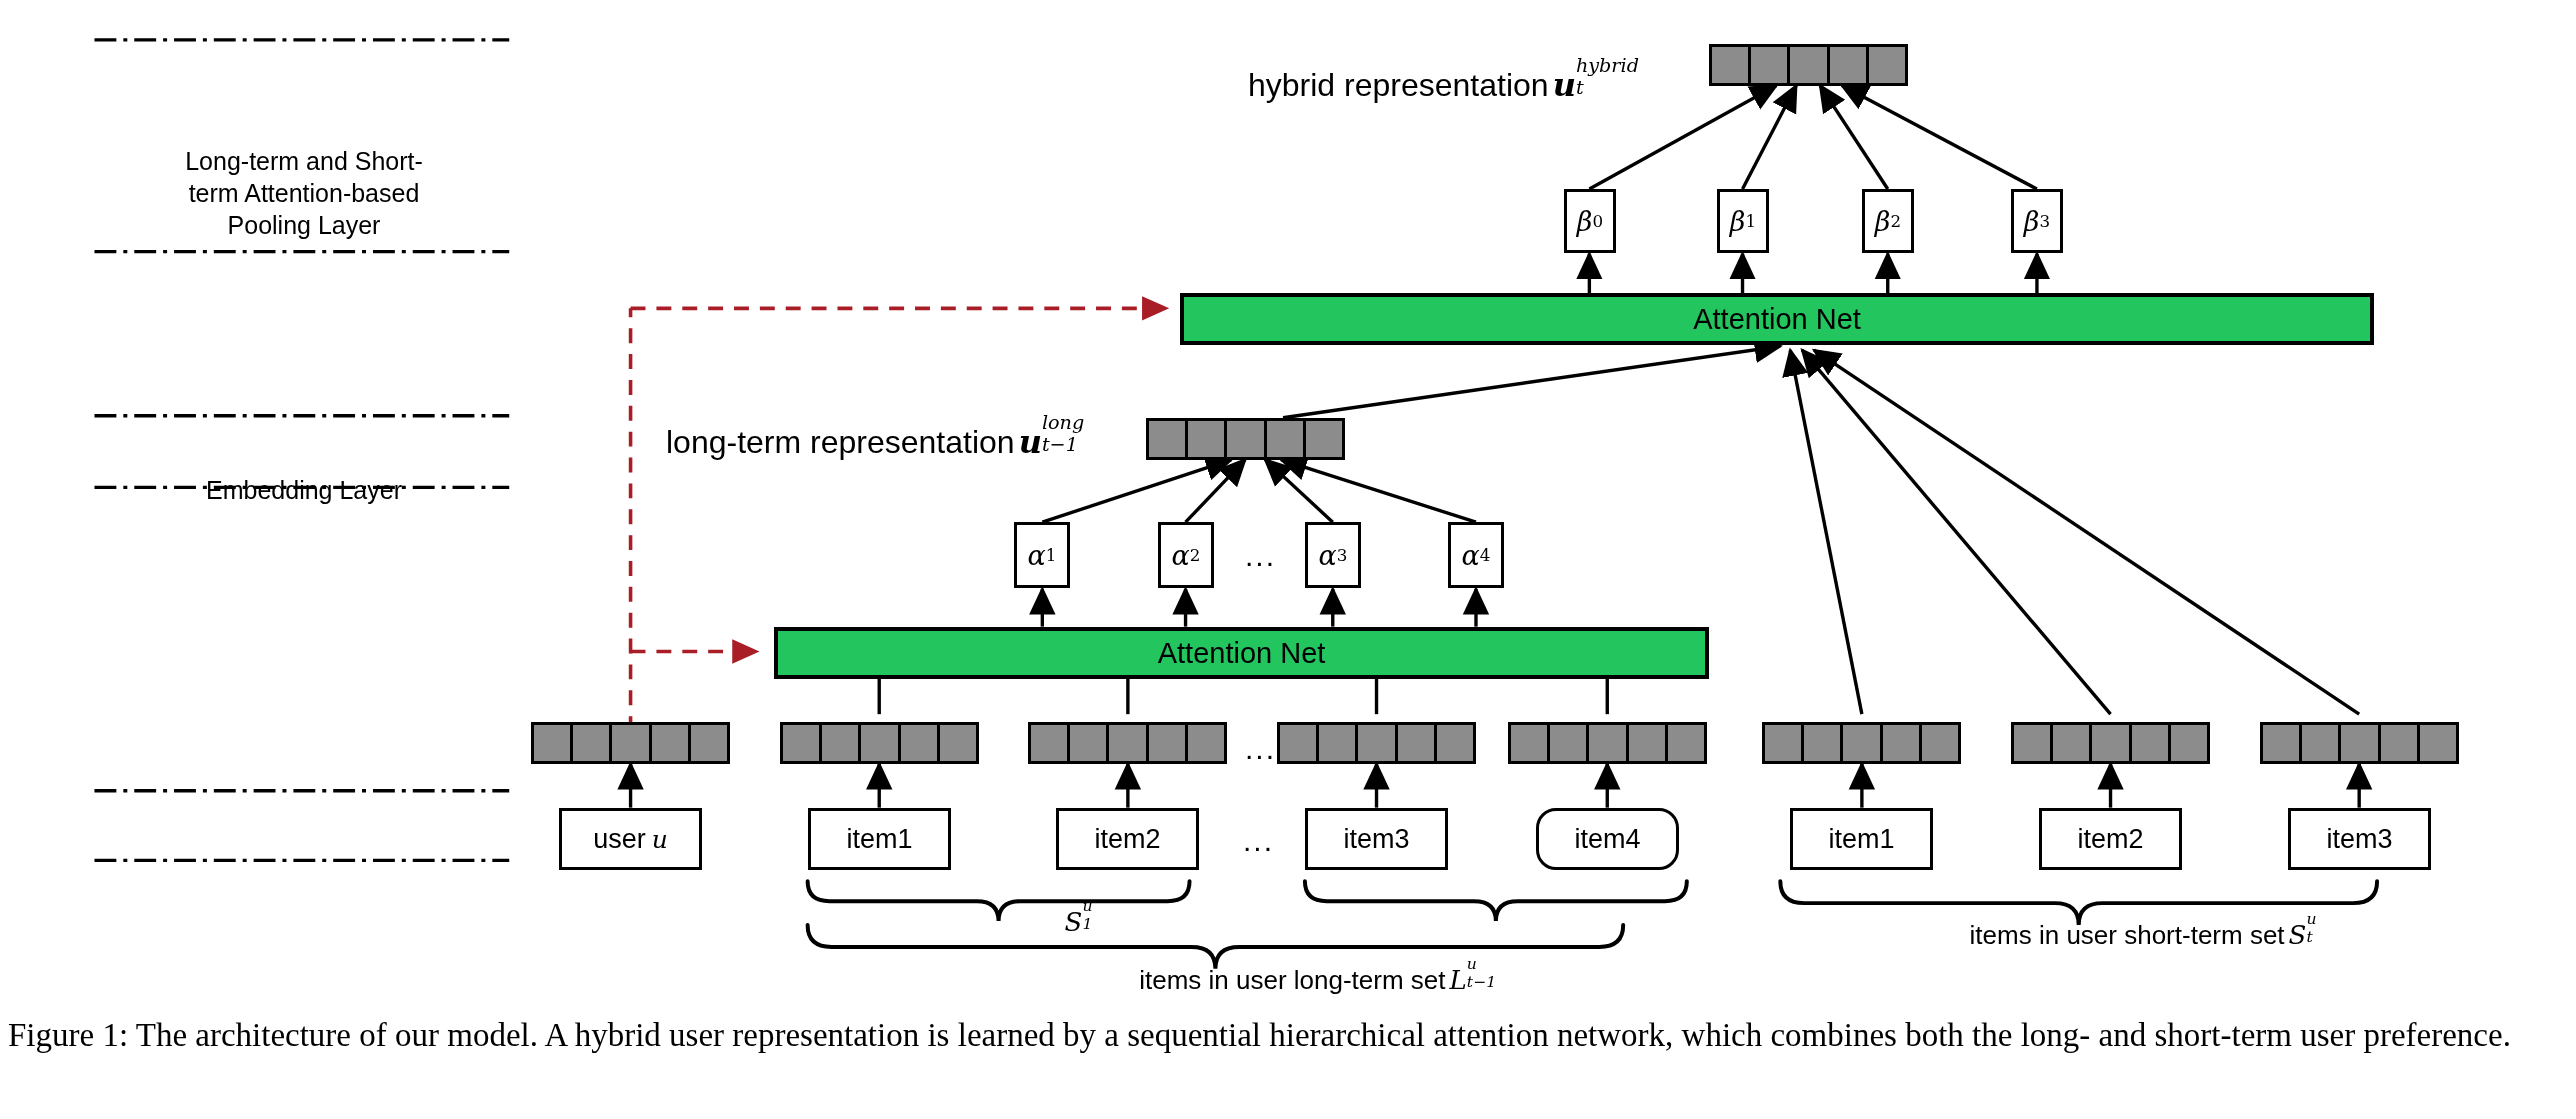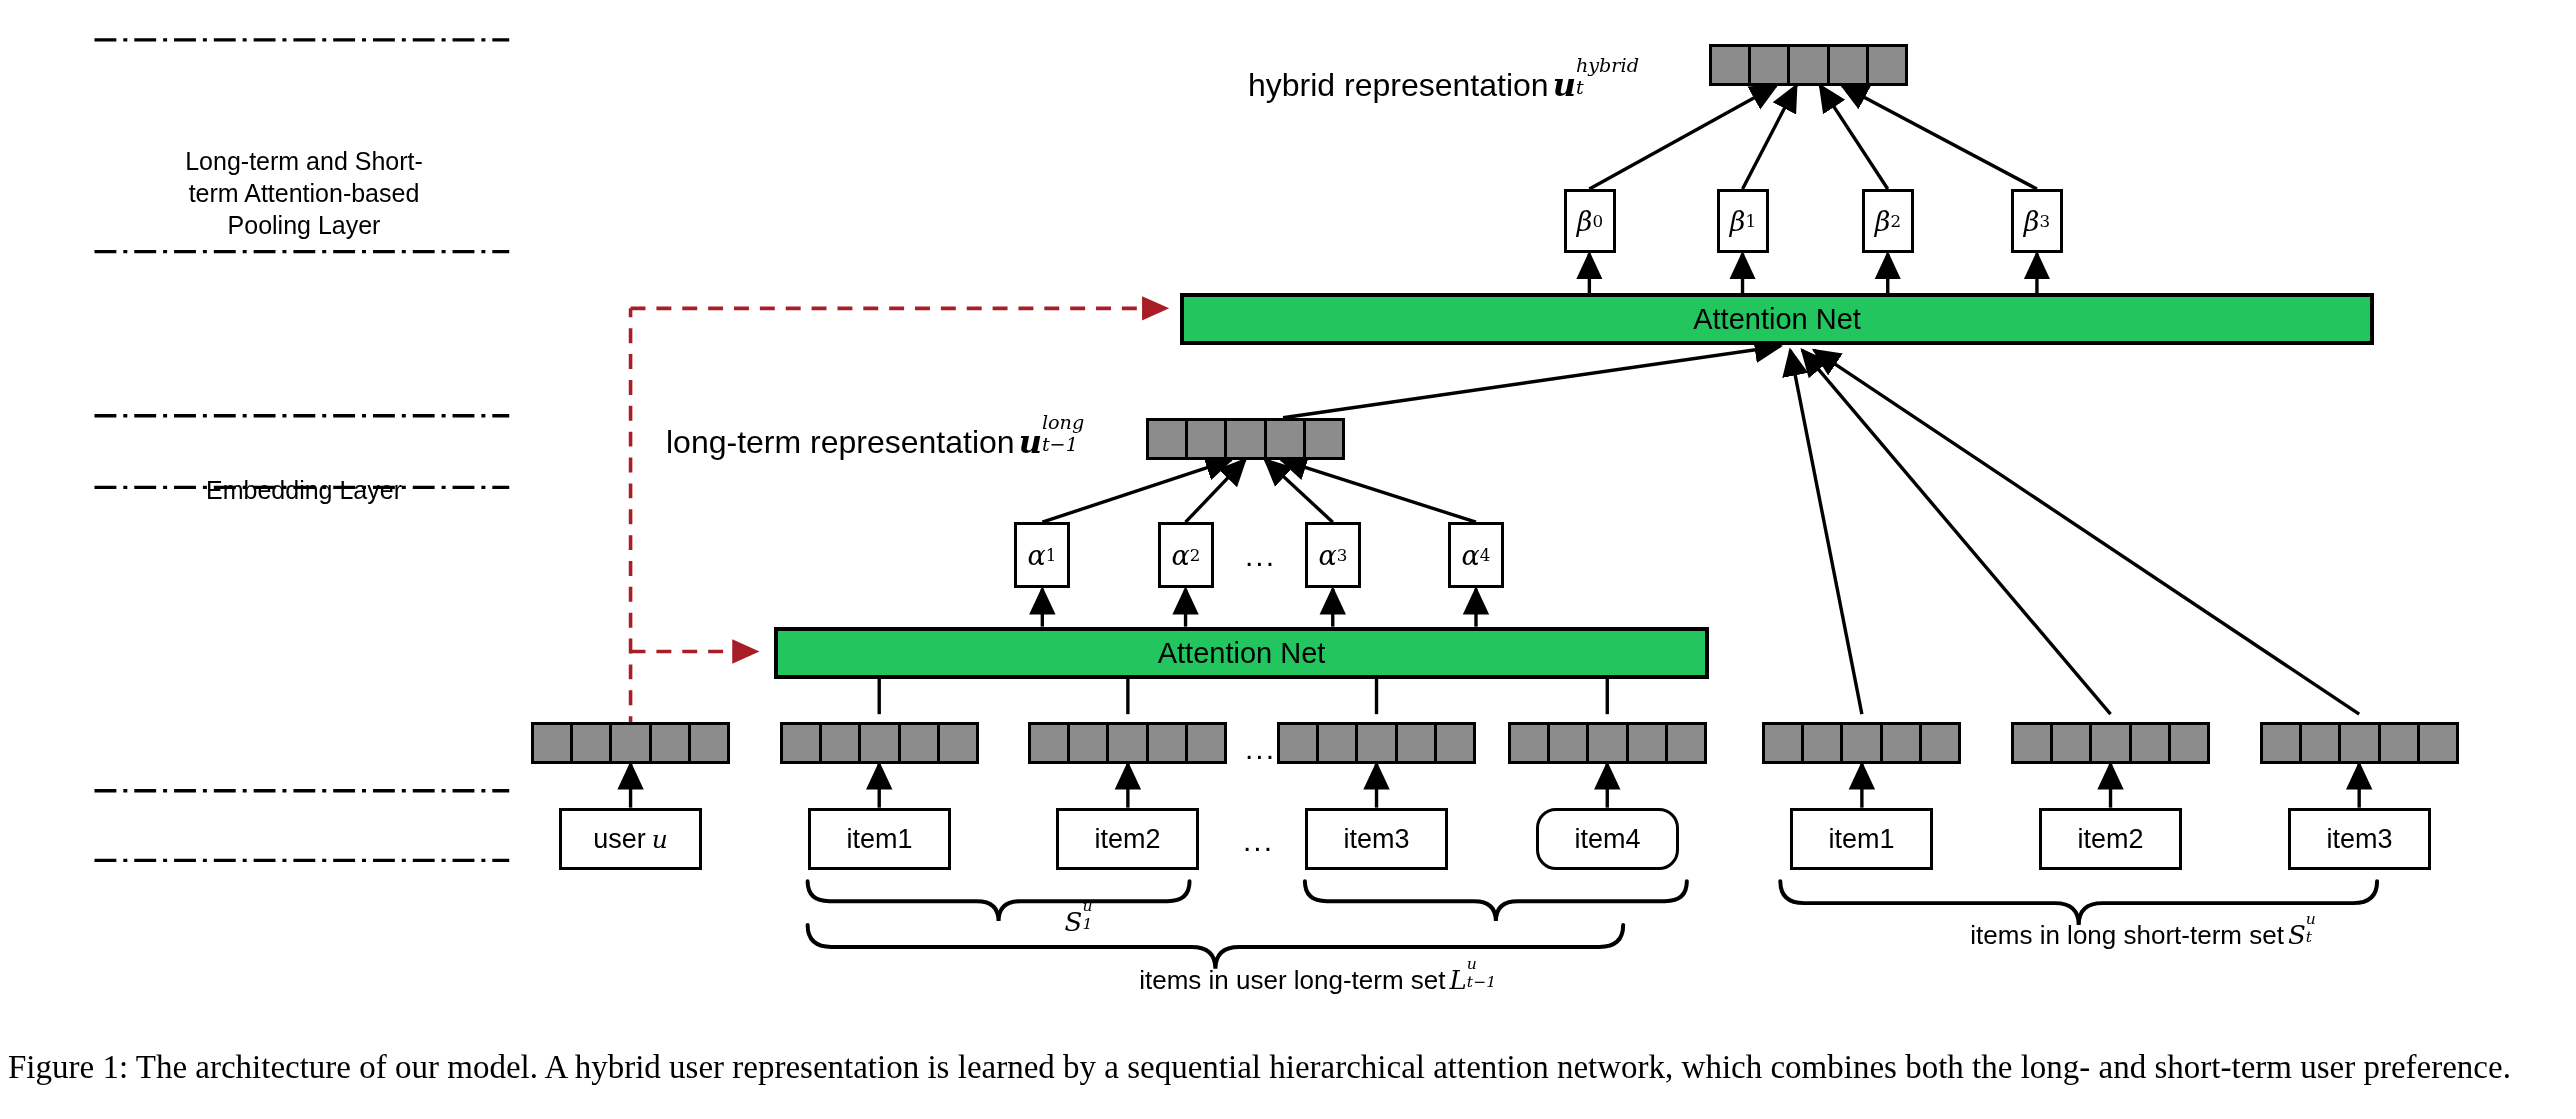--- a/index.html
+++ b/index.html
@@ -165,21 +165,20 @@
   #caption {
     position: absolute;
     left: 8px;
     top: 1012px;
     width: 2562px;
     font-family: "Liberation Serif", serif;
     font-size: 33px;
     line-height: 1.42;
     color: #000;
     text-align: justify;
-    margin-top: 32px;
   }
 </style>
 </head>
 <body>
 
 <div id="stage">
 
   <svg id="svg-layer" viewBox="0 0 2590 1126" xmlns="http://www.w3.org/2000/svg">
     <defs>
       <marker id="arrowBlack" markerWidth="9" markerHeight="9" refX="7.6" refY="4.5" orient="auto" markerUnits="strokeWidth">
@@ -436,19 +435,19 @@
 
   <div class="brace-label" style="left:1012px; top:907px; width:119px;">
     <span class="mathrun plain"><span class="base">S</span><span class="sup">u</span><span class="sub">1</span></span>
   </div>
 
   <div class="brace-label" style="left:955px; top:965px; width:696px;">
     <span>items in user long-term set</span><span class="mathrun plain"><span class="base">L</span><span class="sup">u</span><span class="sub">t−1</span></span>
   </div>
 
   <div class="brace-label" style="left:1790px; top:920px; width:696px;">
-    <span>items in long short-term set</span><span class="mathrun plain"><span class="base">S</span><span class="sup">u</span><span class="sub">t</span></span>
+    <span>items in user short-term set</span><span class="mathrun plain"><span class="base">S</span><span class="sup">u</span><span class="sub">t</span></span>
   </div>
 
   <div id="caption">Figure 1:  The architecture of our model.  A hybrid user representation is learned by a sequential hierarchical attention network, which combines both the long- and short-term user preference.</div>
 
 </div>
 
 
 </body></html>

